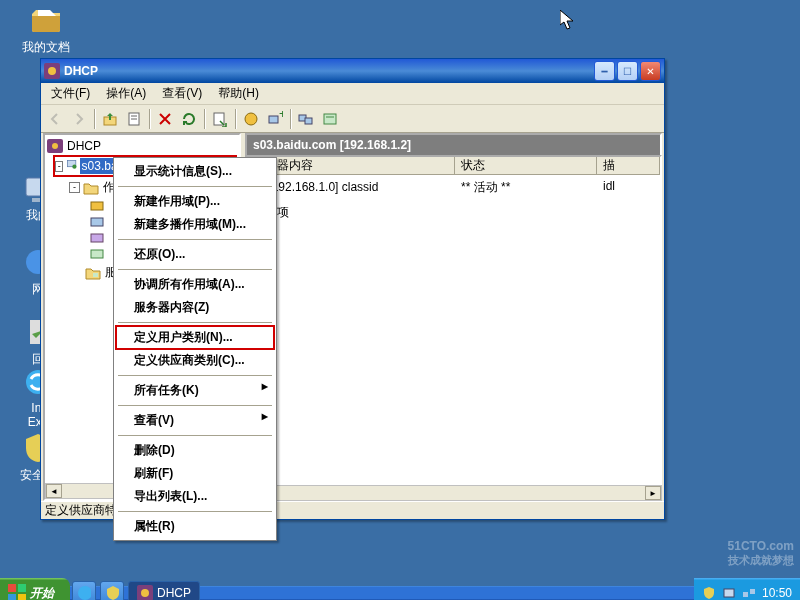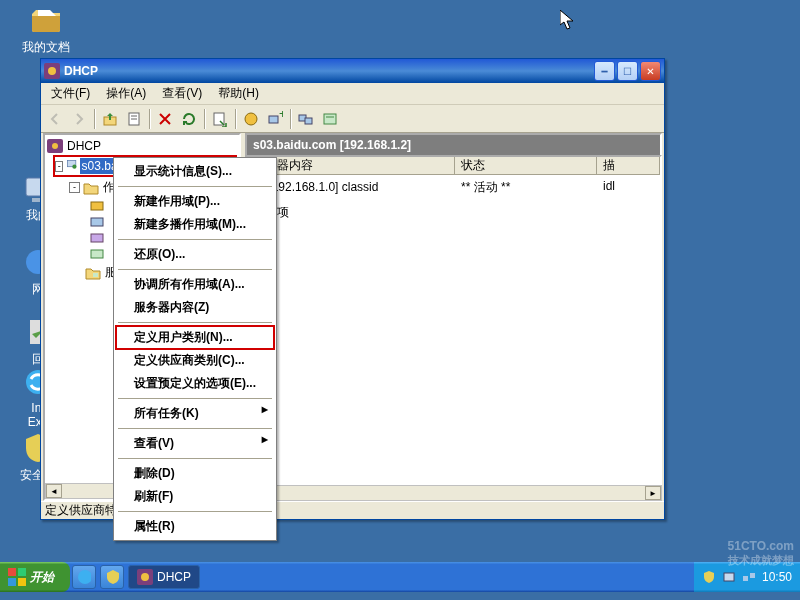--- a/index.html
+++ b/index.html
@@ -49,21 +49,21 @@
 .tree .nlbl { padding: 1px 2px; }
 .selected-node { background: #316ac5; color: #fff; }
 .redbox { border: 2px solid #d10000; }
 
 .context-menu { position: absolute; left: 113px; top: 157px; width: 164px; background: #fff; border: 1px solid #808080; box-shadow: 2px 2px 2px rgba(0,0,0,.3); padding: 2px; z-index: 200; }
 .cm-item { padding: 3px 18px 3px 18px; cursor: pointer; white-space: nowrap; position: relative; font-weight: bold; }
 .cm-sep { height: 1px; background: #a6a28f; margin: 3px 2px; box-shadow: 0 1px 0 #fff; }
 .cm-item.has-sub::after { content: '▶'; position: absolute; right: 6px; font-size: 8px; }
 .cm-highlight { outline: 2px solid #d10000; outline-offset: -1px; }
 
-.taskbar { position: absolute; left: 0; right: 0; bottom: 8px; height: 30px; background: linear-gradient(#4a93e6,#2e72d6 8%,#2e72d6 92%,#14469f); display: flex; align-items: center; }
+.taskbar { position: absolute; left: 0; right: 0; bottom: 0; height: 14px; background: linear-gradient(#4a93e6,#2e72d6 8%,#2e72d6 92%,#14469f); display: flex; align-items: center; }
 .start { height: 30px; padding: 0 16px 0 8px; background: linear-gradient(#80cf67,#3f9331 8%,#3f9331 92%,#29701e); color: #fff; font-weight: bold; font-style: italic; display: flex; align-items: center; cursor: pointer; border-radius: 0 8px 8px 0; }
 .task-btn { height: 24px; margin: 0 2px; padding: 0 8px; background: linear-gradient(#63a7ee,#3a85d8); border: 1px solid #2a62a8; border-radius: 3px; color: #fff; display: flex; align-items: center; cursor: pointer; gap: 4px; }
 .task-btn.pressed { background: #204887; }
 .tray { margin-left: auto; height: 30px; background: linear-gradient(#52b2f7,#1b9ae0 8%,#1b9ae0 92%,#0f79b8); display: flex; align-items: center; padding: 0 8px; gap: 6px; }
 .clock { color: #fff; }
 
 .watermark { position: absolute; right: 6px; bottom: 32px; color: rgba(255,255,255,.35); font-size: 20px; font-weight: bold; font-family: Arial; text-align: right; pointer-events: none; }
 .watermark .sub { font-size: 11px; }
 
 .cursor { position: absolute; left: 560px; top: 10px; width: 14px; height: 20px; pointer-events: none; }
@@ -335,28 +335,28 @@
     <div class="cm-item">新建作用域(P)...</div>
     <div class="cm-item">新建多播作用域(M)...</div>
     <div class="cm-sep"></div>
     <div class="cm-item">还原(O)...</div>
     <div class="cm-sep"></div>
     <div class="cm-item">协调所有作用域(A)...</div>
     <div class="cm-item">服务器内容(Z)</div>
     <div class="cm-sep"></div>
     <div class="cm-item cm-highlight">定义用户类别(N)...</div>
     <div class="cm-item">定义供应商类别(C)...</div>
-    <div class="cm-item">设置预定义的选项(E)...</div>
     <div class="cm-sep"></div>
     <div class="cm-item has-sub">所有任务(K)</div>
     <div class="cm-sep"></div>
     <div class="cm-item has-sub">查看(V)</div>
     <div class="cm-sep"></div>
     <div class="cm-item">删除(D)</div>
     <div class="cm-item">刷新(F)</div>
+    <div class="cm-item">导出列表(L)...</div>
     <div class="cm-sep"></div>
     <div class="cm-item">属性(R)</div>
   </div>
 
 <div class="taskbar">
   <div class="start">
     <svg width="18" height="18" viewBox="0 0 18 18" style="margin-right:4px">
         <rect width="8" height="8" x="0" y="0" fill="#e74c3c"></rect>
         <rect width="8" height="8" x="10" y="0" fill="#2ecc71"></rect>
         <rect width="8" height="8" x="0" y="10" fill="#3498db"></rect>

